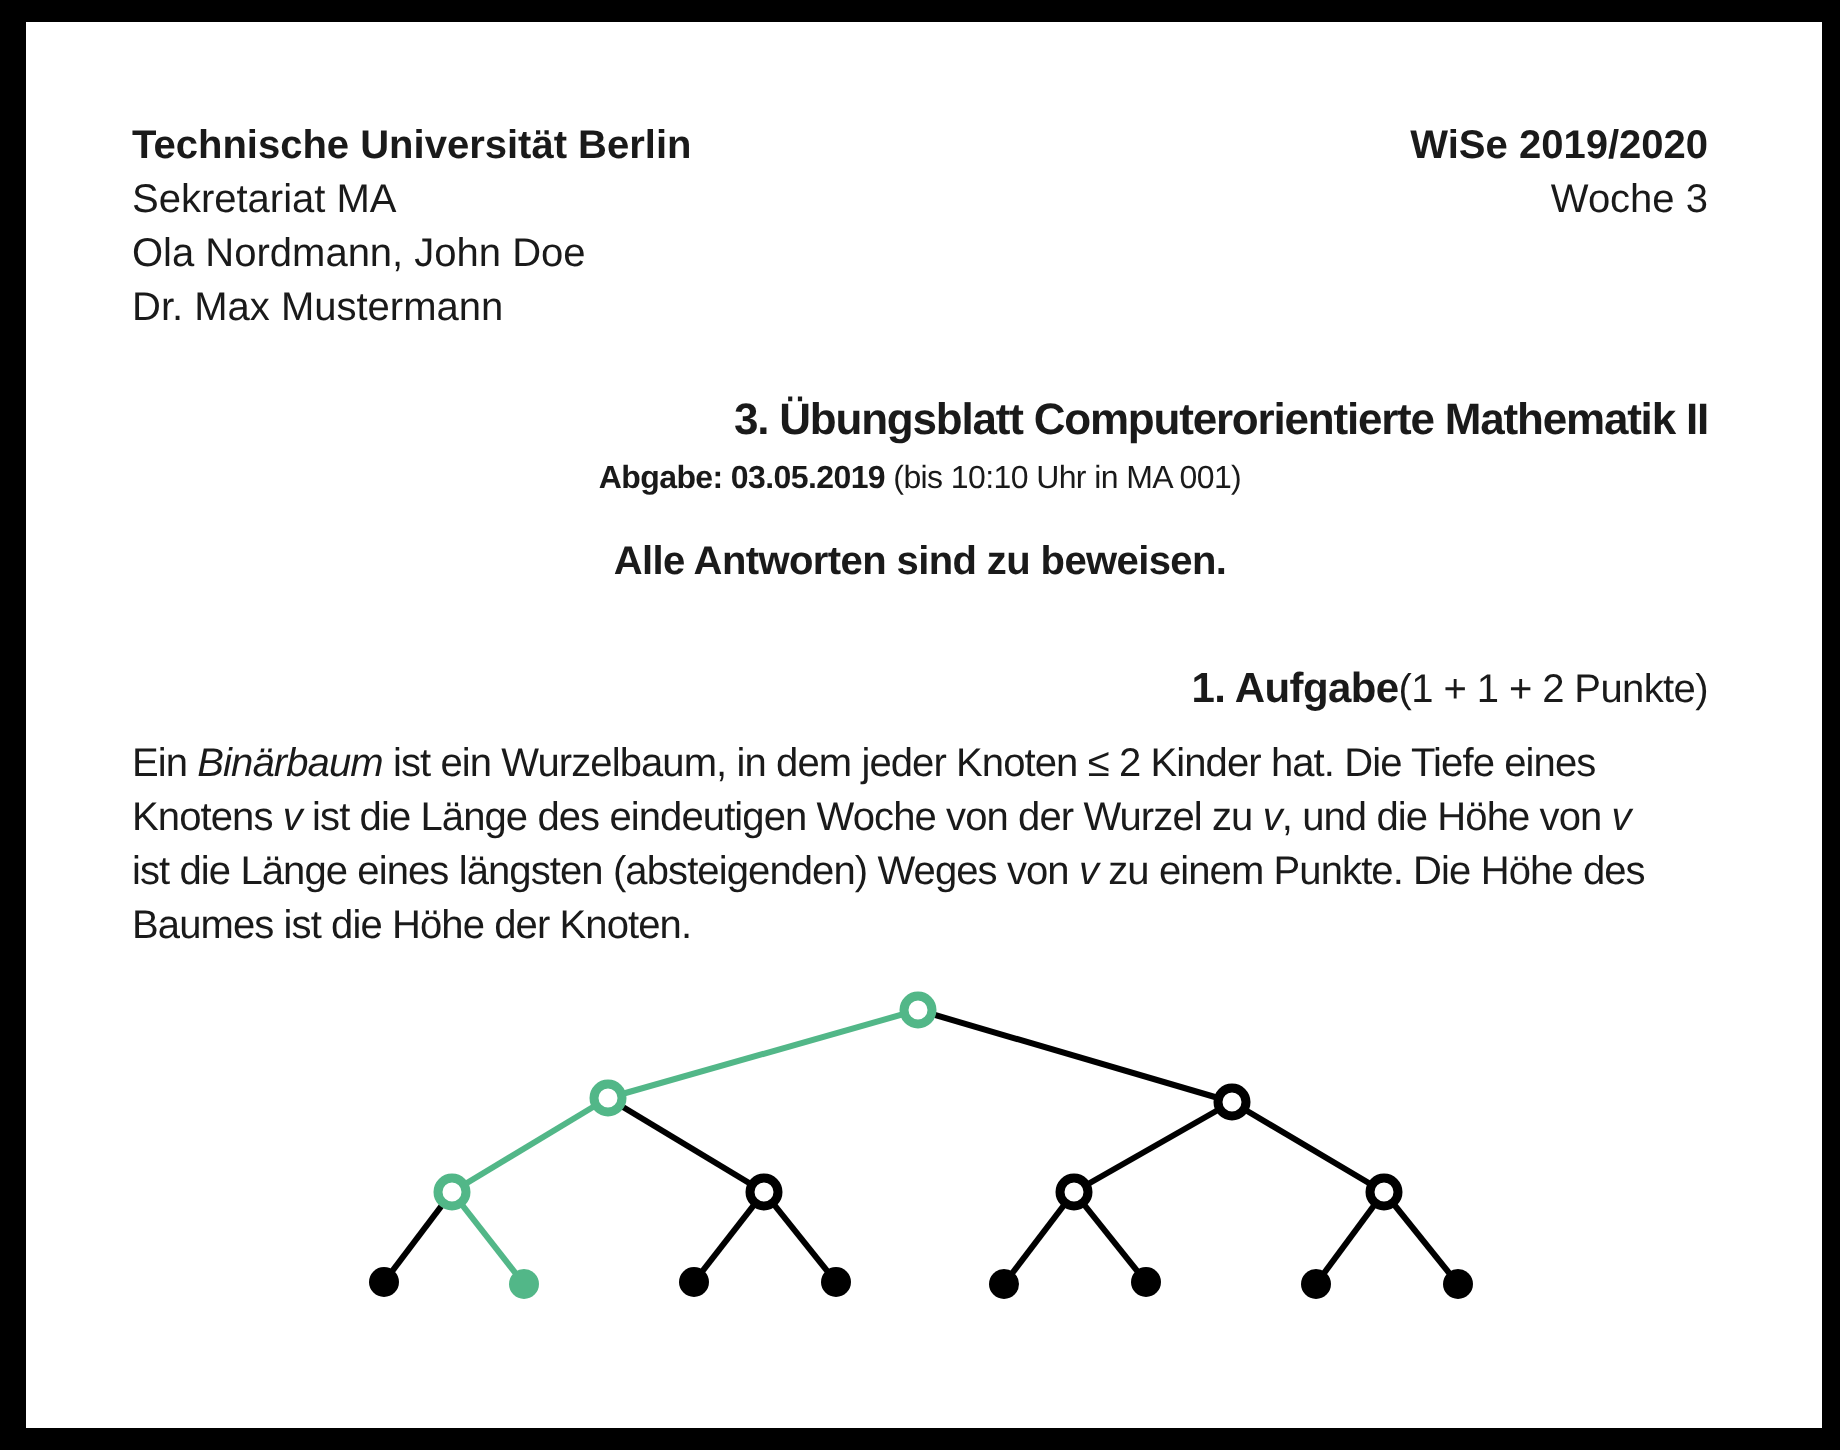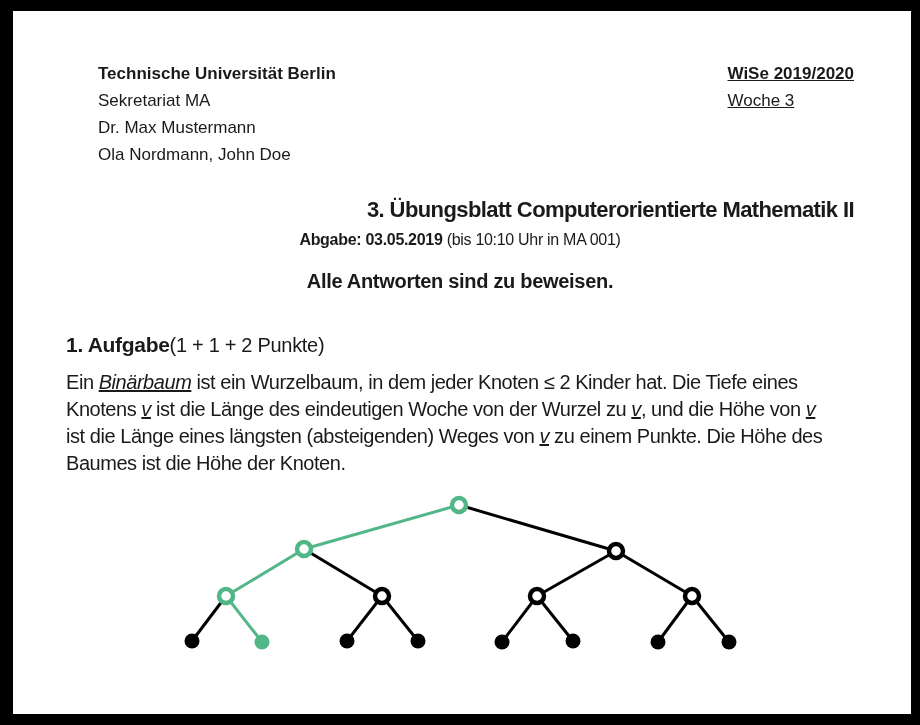--- a/index.html
+++ b/index.html
@@ -21,61 +21,61 @@
     pointer-events: none;
     box-sizing: border-box;
   }
   .content {
     position: absolute;
     left: 66px;
     top: 60px;
     width: 788px;
   }
   .header-row { display: flex; justify-content: space-between; align-items: flex-start; }
-  .hl { font-size: 17px; line-height: 27px; white-space: nowrap; margin-left: 32px; }
+  .hl { font-size: 20px; line-height: 27px; white-space: nowrap; }
   .bold { font-weight: 700; }
-  .header-right { text-align: left; text-decoration: underline; }
+  .header-right { text-align: right; }
   .title {
     margin: 26px 0 0 0;
     font-size: 22px;
     line-height: 32px;
     font-weight: 700;
     text-align: right;
     letter-spacing: -0.6px;
     white-space: nowrap;
   }
   .due { font-size: 16px; line-height: 28px; text-align: center; letter-spacing: -0.3px; }
   .note { font-size: 20px; line-height: 30px; text-align: center; letter-spacing: -0.3px; margin-top: 12px; }
   .task-row {
     display: flex;
-    justify-content: flex-start;
+    justify-content: flex-end;
     align-items: baseline;
     margin-top: 13px;
     line-height: 30px;
   }
   .task-heading { font-size: 21px; letter-spacing: -0.3px; }
   .task-points { font-size: 20px; letter-spacing: -0.3px; margin-top: 21px; }
   .para { margin-top: 9px; font-size: 20px; line-height: 27px; letter-spacing: -0.45px; }
   .para-line { white-space: nowrap; }
-  .italic { font-style: italic; text-decoration: underline; }
+  .italic { font-style: italic; }
   .tree-svg { position: absolute; left: 150px; top: 480px; }
 </style>
 </head>
 <body>
 
 <div class="page">
 
   <div class="content">
 
     <div class="header-row">
       <div class="header-left">
         <div class="hl bold">Technische Universität Berlin</div>
         <div class="hl">Sekretariat MA</div>
+        <div class="hl">Ola Nordmann, John Doe</div>
         <div class="hl">Dr. Max Mustermann</div>
-        <div class="hl">Ola Nordmann, John Doe</div>
       </div>
       <div class="header-right">
         <div class="hl bold">WiSe 2019/2020</div>
         <div class="hl">Woche 3</div>
       </div>
     </div>
 
     <h1 class="title">3. Übungsblatt Computerorientierte Mathematik II</h1>
 
     <div class="due"><span class="bold">Abgabe: 03.05.2019</span><span> (bis 10:10 Uhr in MA 001)</span></div>

